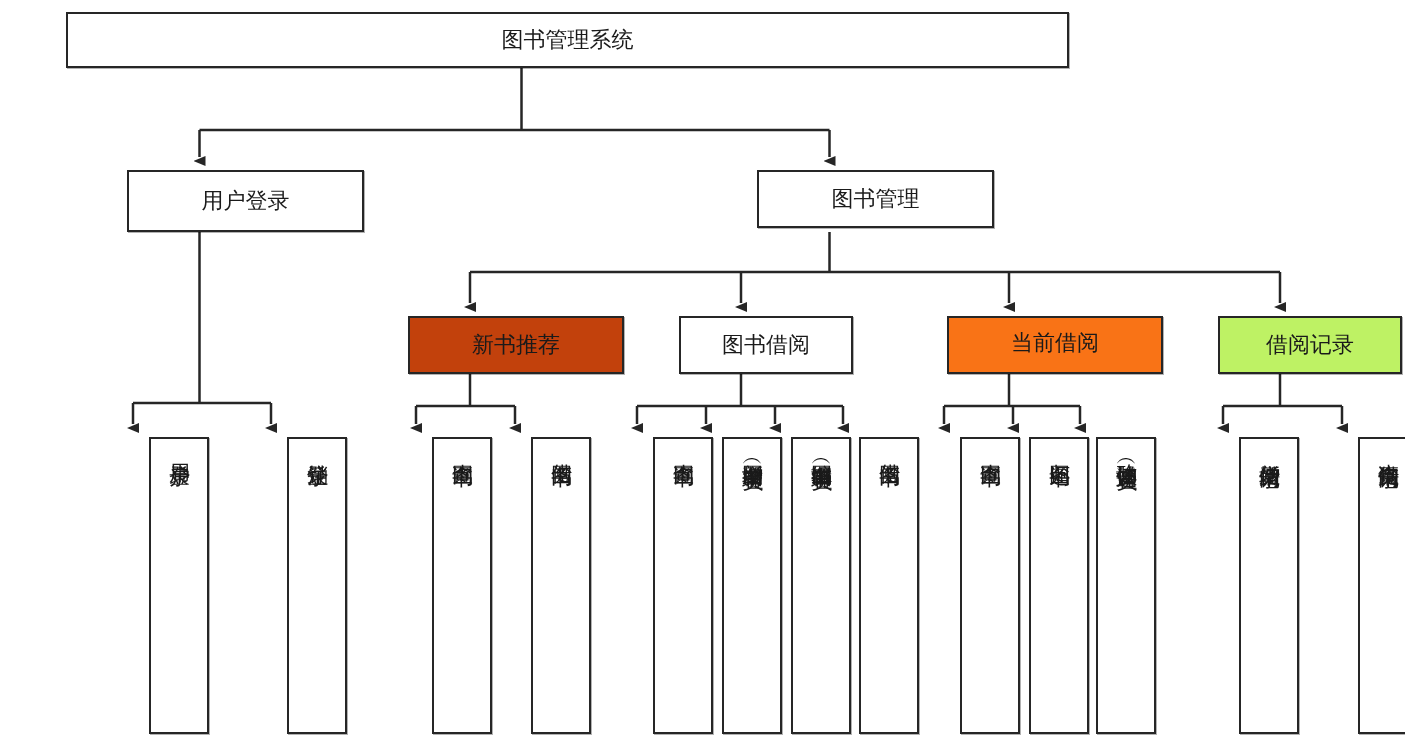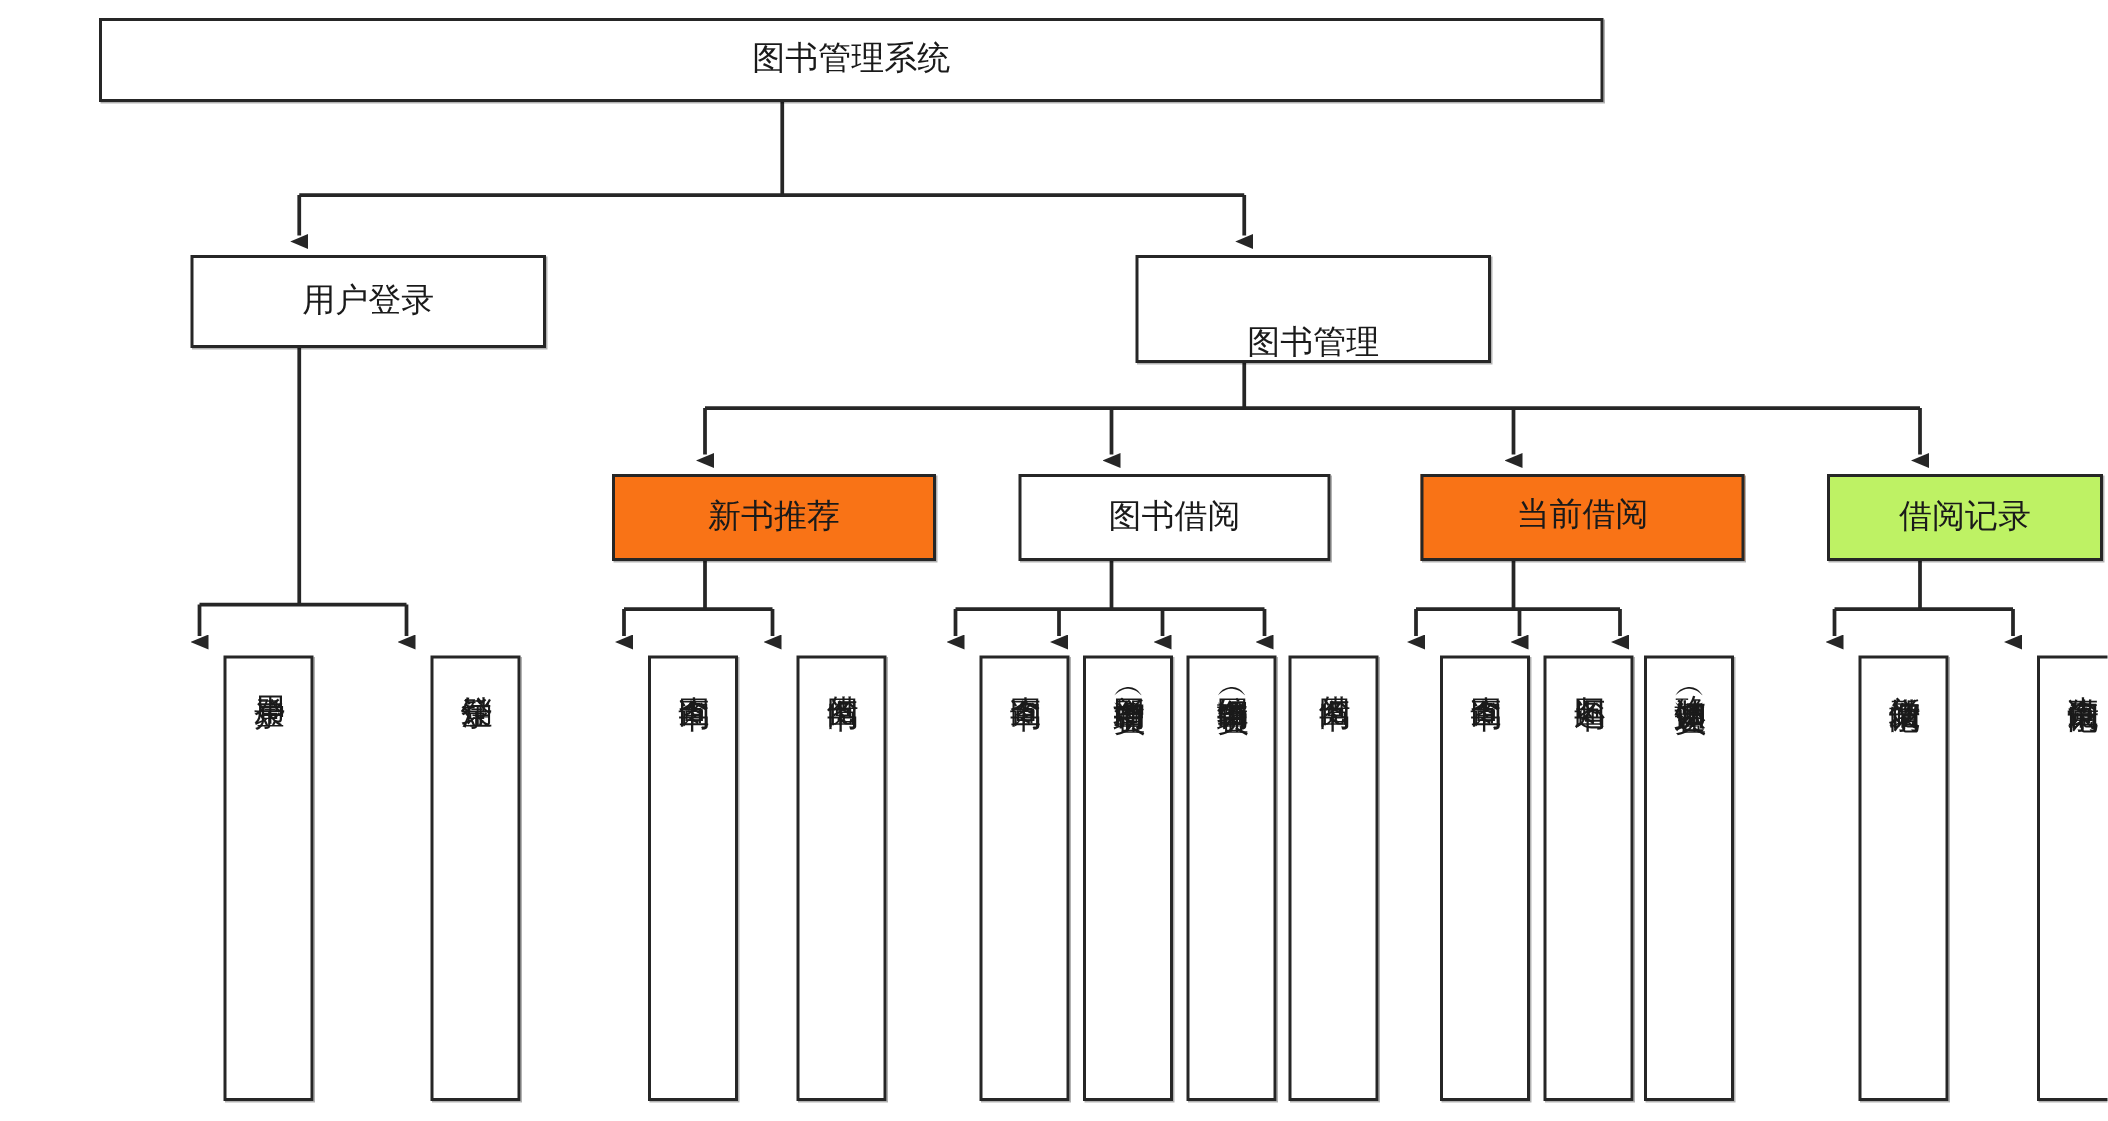--- a/index.html
+++ b/index.html
@@ -94,27 +94,27 @@
       </g>
   </svg>
 
   <div id="node-layer">
       <div class="node horiz" style="left: 20px; top: 12px; width: 1003px; height: 56px; border-color: rgb(38, 38, 38); background: rgb(255, 255, 255);">
         <span class="label" style="color: rgb(26, 26, 26);">图书管理系统</span>
       </div>
       <div class="node horiz" style="left: 81px; top: 170px; width: 237px; height: 62px; border-color: rgb(38, 38, 38); background: rgb(255, 255, 255);">
         <span class="label" style="color: rgb(26, 26, 26);">用户登录</span>
       </div>
-      <div class="node horiz" style="left: 711px; top: 170px; width: 237px; height: 72px; border-color: rgb(38, 38, 38); background: rgb(255, 255, 255); align-items: flex-end;">
+      <div class="node horiz" style="left: 711px; top: 170px; width: 237px; height: 58px; border-color: rgb(38, 38, 38); background: rgb(255, 255, 255);">
         <span class="label" style="color: rgb(26, 26, 26);">图书管理</span>
       </div>
-      <div class="node horiz" style="left: 362px; top: 316px; width: 216px; height: 58px; border-color: rgb(38, 38, 38); background: #f97316;">
+      <div class="node horiz" style="left: 362px; top: 316px; width: 216px; height: 58px; border-color: rgb(38, 38, 38); background: #c2410c;">
         <span class="label" style="color: rgb(26, 26, 26);">新书推荐</span>
       </div>
-      <div class="node horiz" style="left: 633px; top: 316px; width: 208px; height: 58px; border-color: rgb(38, 38, 38); background: rgb(255, 255, 255);">
+      <div class="node horiz" style="left: 633px; top: 316px; width: 174px; height: 58px; border-color: rgb(38, 38, 38); background: rgb(255, 255, 255);">
         <span class="label" style="color: rgb(26, 26, 26);">图书借阅</span>
       </div>
       <div class="node horiz" style="left: 901px; top: 316px; width: 216px; height: 58px; border-color: rgb(38, 38, 38); background: #f97316; font-family: Liberation Mono, monospace;">
         <span class="label" style="color: rgb(26, 26, 26);">当前借阅</span>
       </div>
       <div class="node horiz" style="left: 1172px; top: 316px; width: 184px; height: 58px; border-color: rgb(38, 38, 38); background: #bef264;">
         <span class="label" style="color: rgb(26, 26, 26);">借阅记录</span>
       </div>
       <div class="node vert" style="left: 103px; top: 437px; width: 60px; height: 297px; border-color: rgb(38, 38, 38); background: rgb(255, 255, 255);">
         <span class="label" style="color: rgb(26, 26, 26);">用户登录</span>

